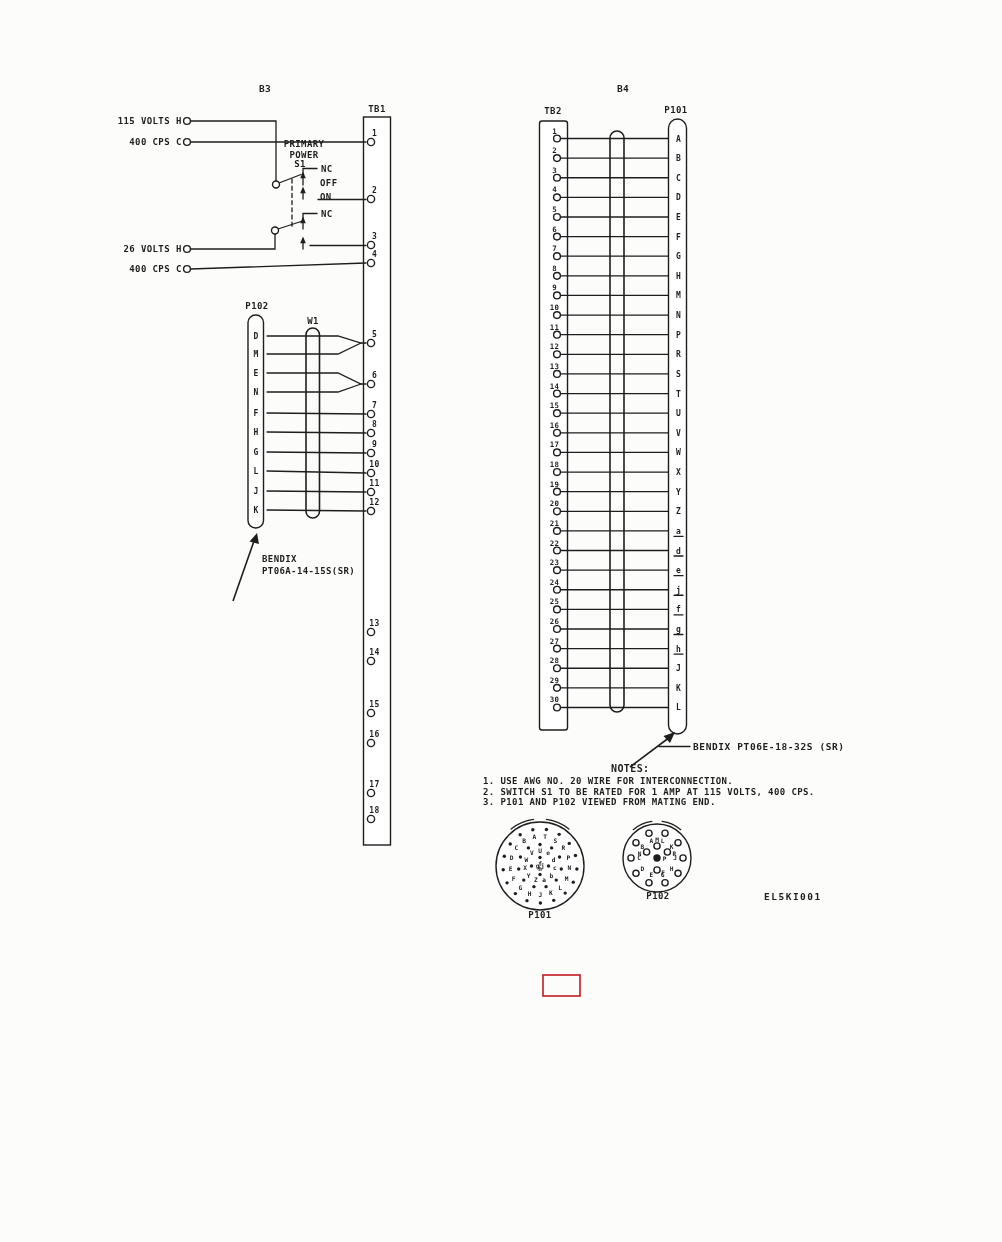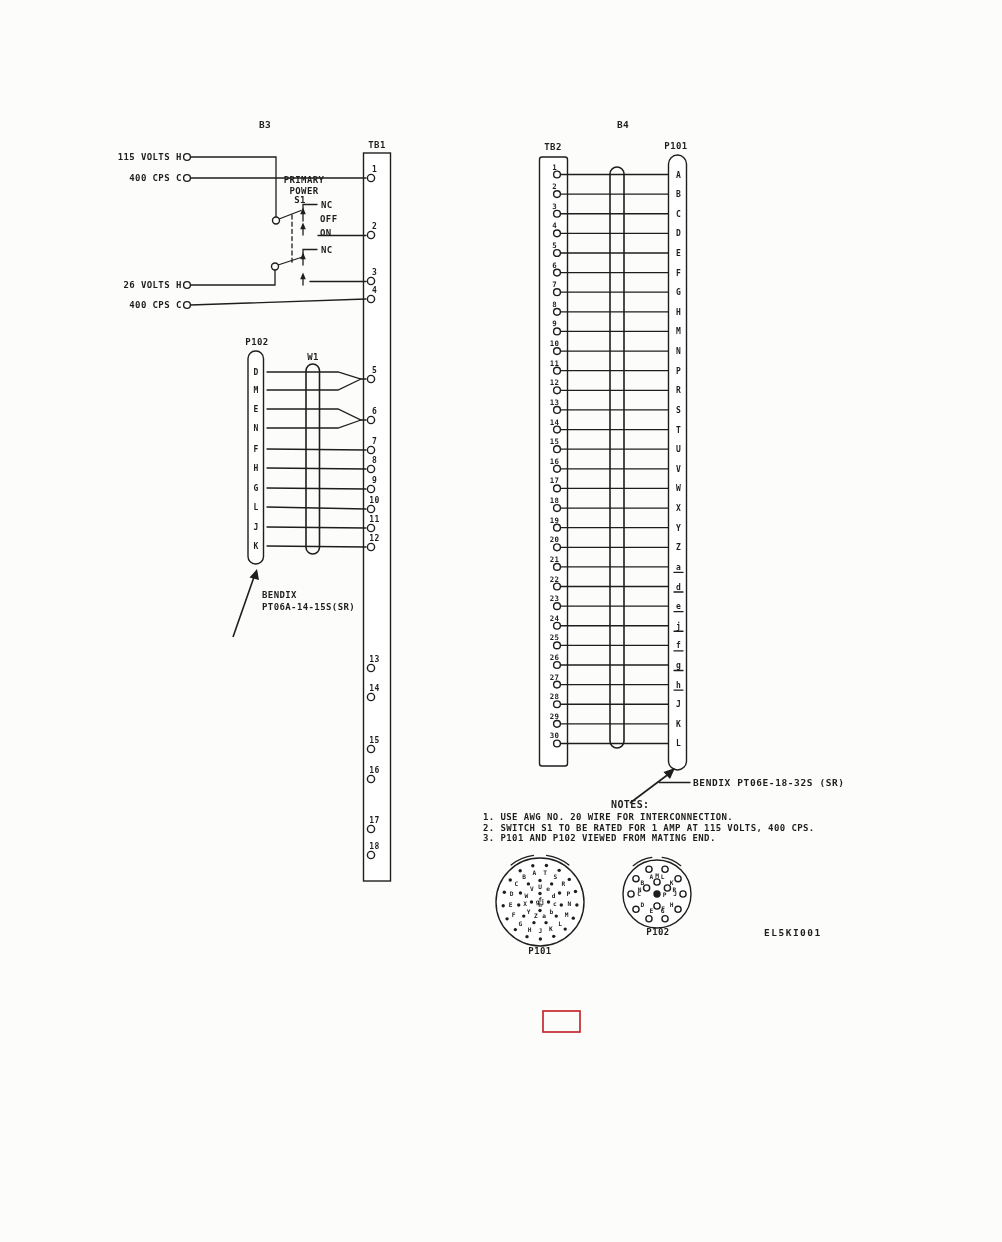--- a/index.html
+++ b/index.html
@@ -1,17 +1,17 @@
 <!DOCTYPE html>
 <html style="--ink: #1e1e1e; --paper: #fcfcfa; --accent: #c3282d;"><head>
 <meta charset="utf-8">
 <style>
   :root { --ink:#1e1e1e; --paper:#fcfcfa; --accent:#c3282d; }
   html,body { margin:0; padding:0; background:var(--paper); }
-  .page { position:relative; width:1002px; height:1113px; background:var(--paper); overflow:hidden;margin-top:36px; }
+  .page { position:relative; width:1002px; height:1113px; background:var(--paper); overflow:hidden; }
   svg { color:var(--ink); display:block; }
   svg text { font-family:"DejaVu Sans Mono","Liberation Mono",monospace; font-weight:bold;
              fill:currentColor; letter-spacing:0.4px; }
   .t6  { font-size:6.2px; letter-spacing:0; }
   .t7  { font-size:7.4px; letter-spacing:0.2px; }
   .t8  { font-size:8px;  }
   .t9  { font-size:9px;  }
   .t95 { font-size:9.5px;}
   .t10 { font-size:10px; }
   .ls06 { letter-spacing:0.6px; }

